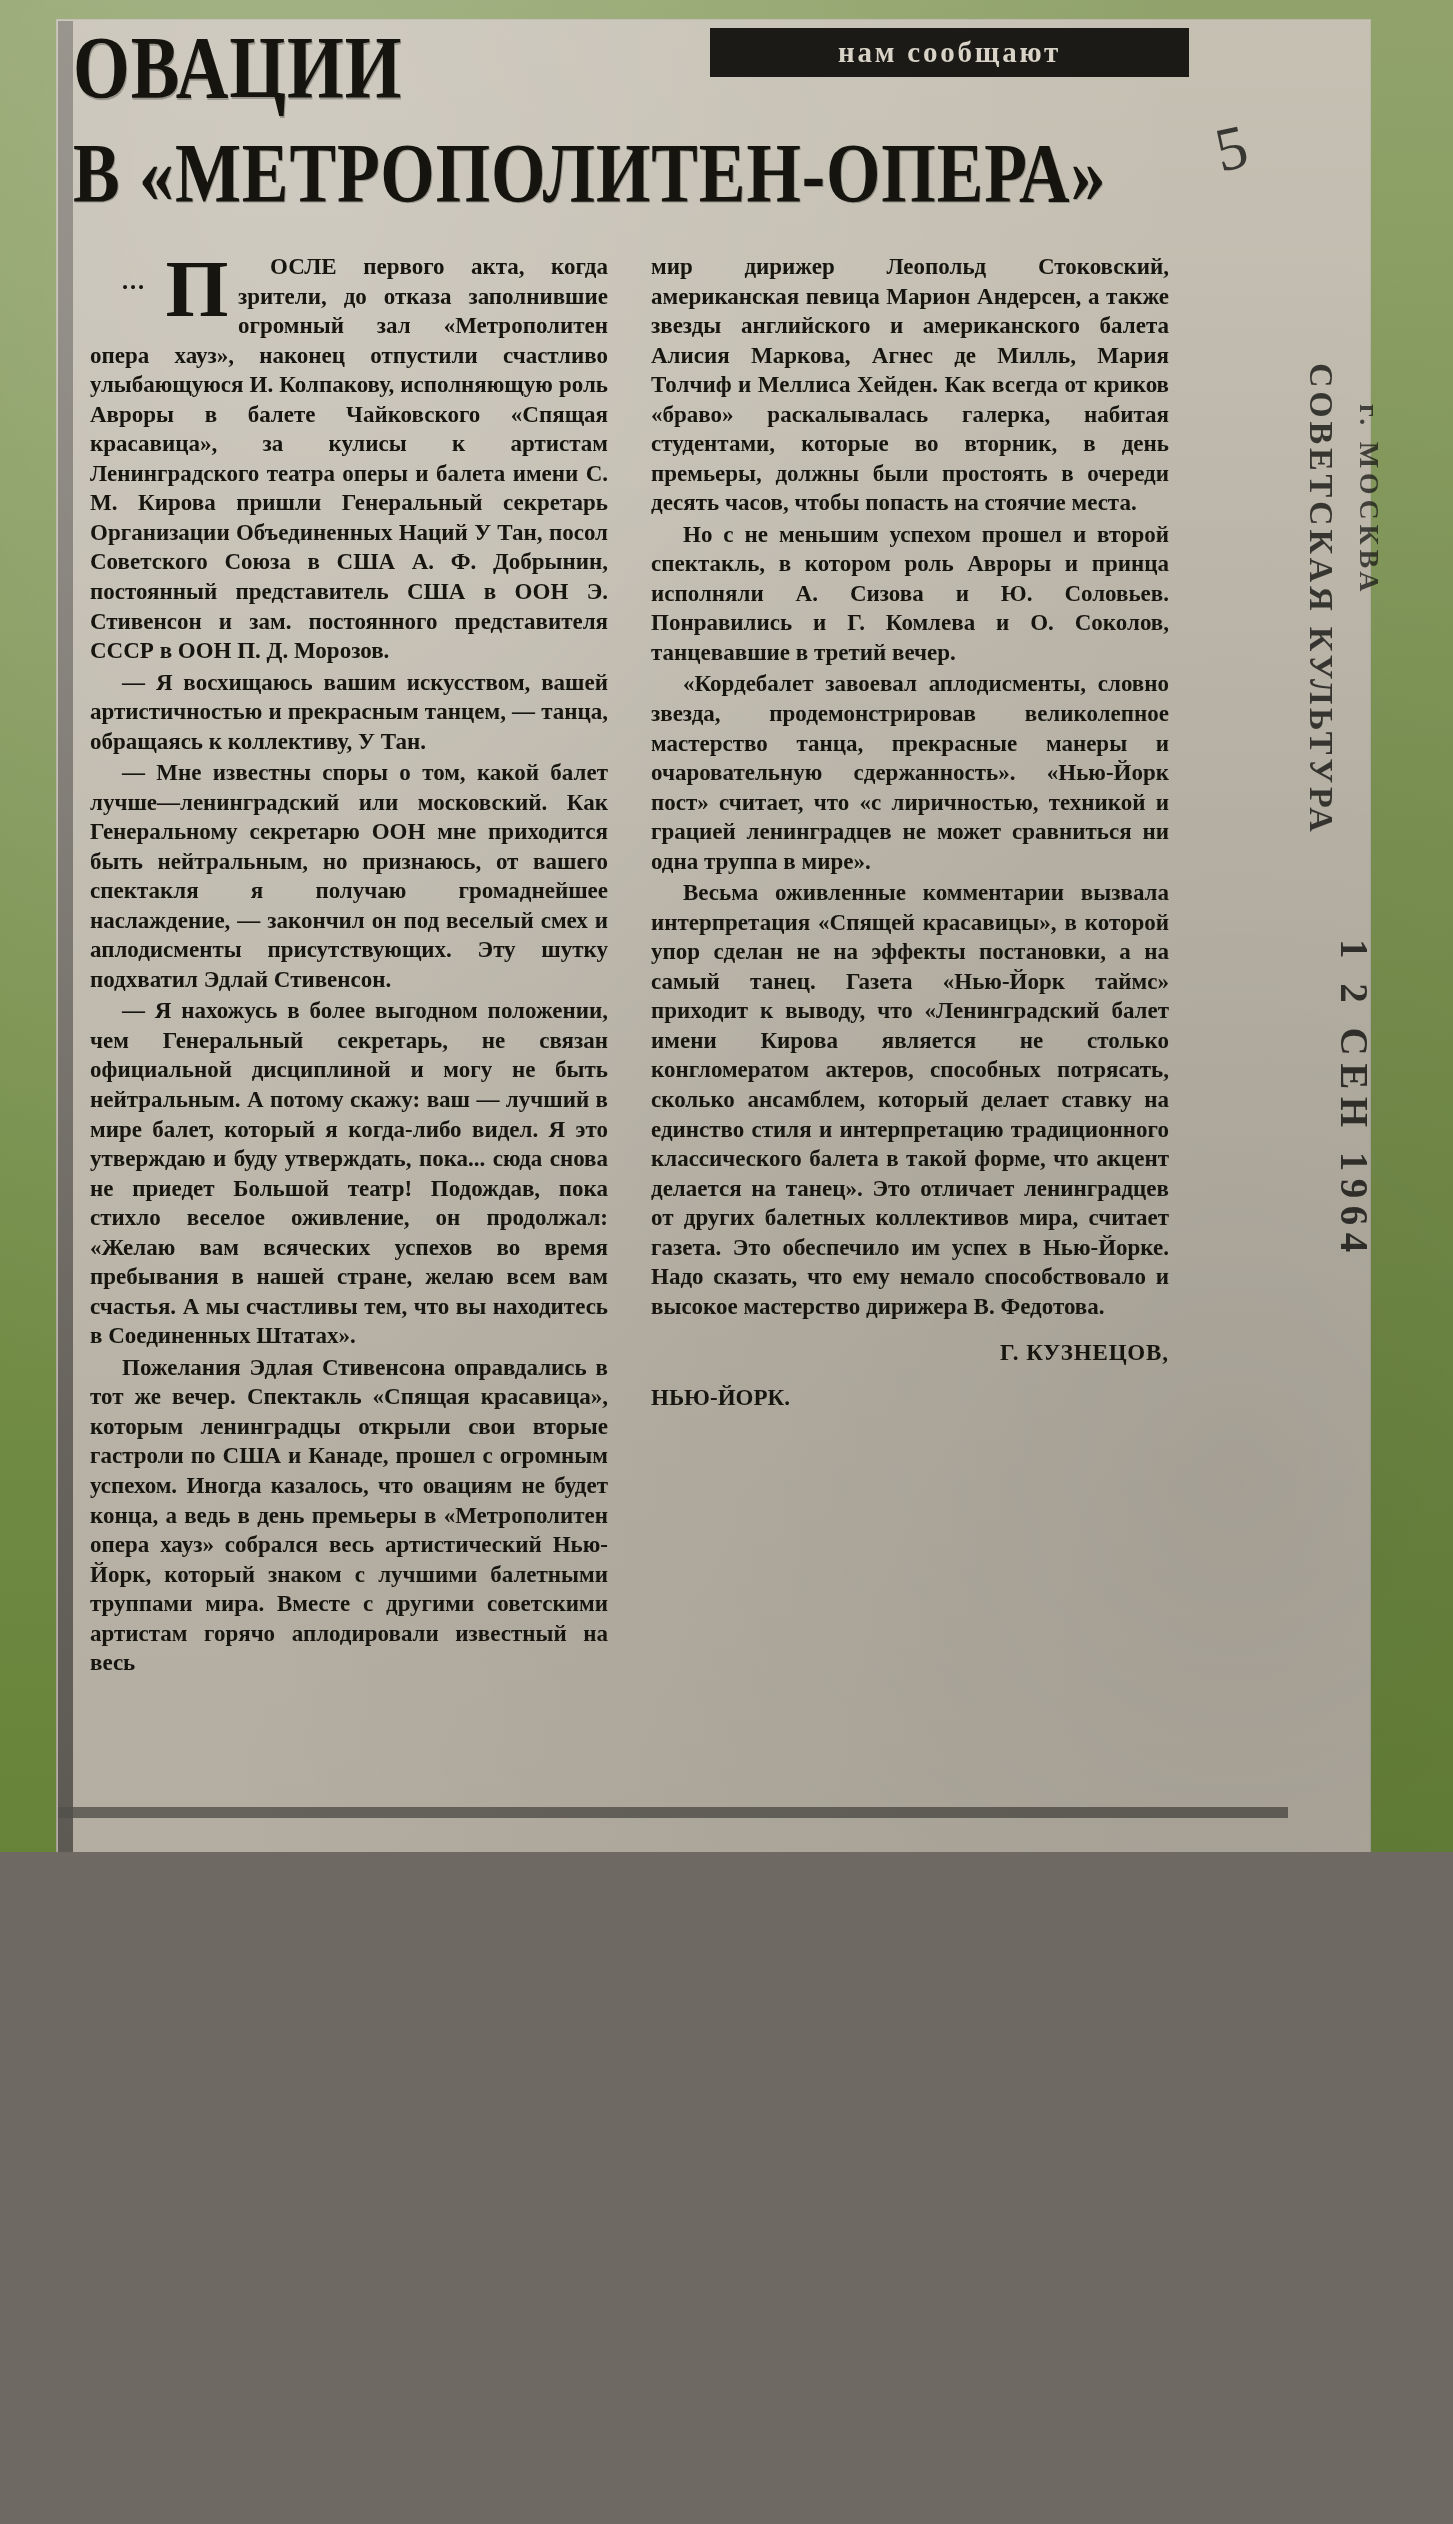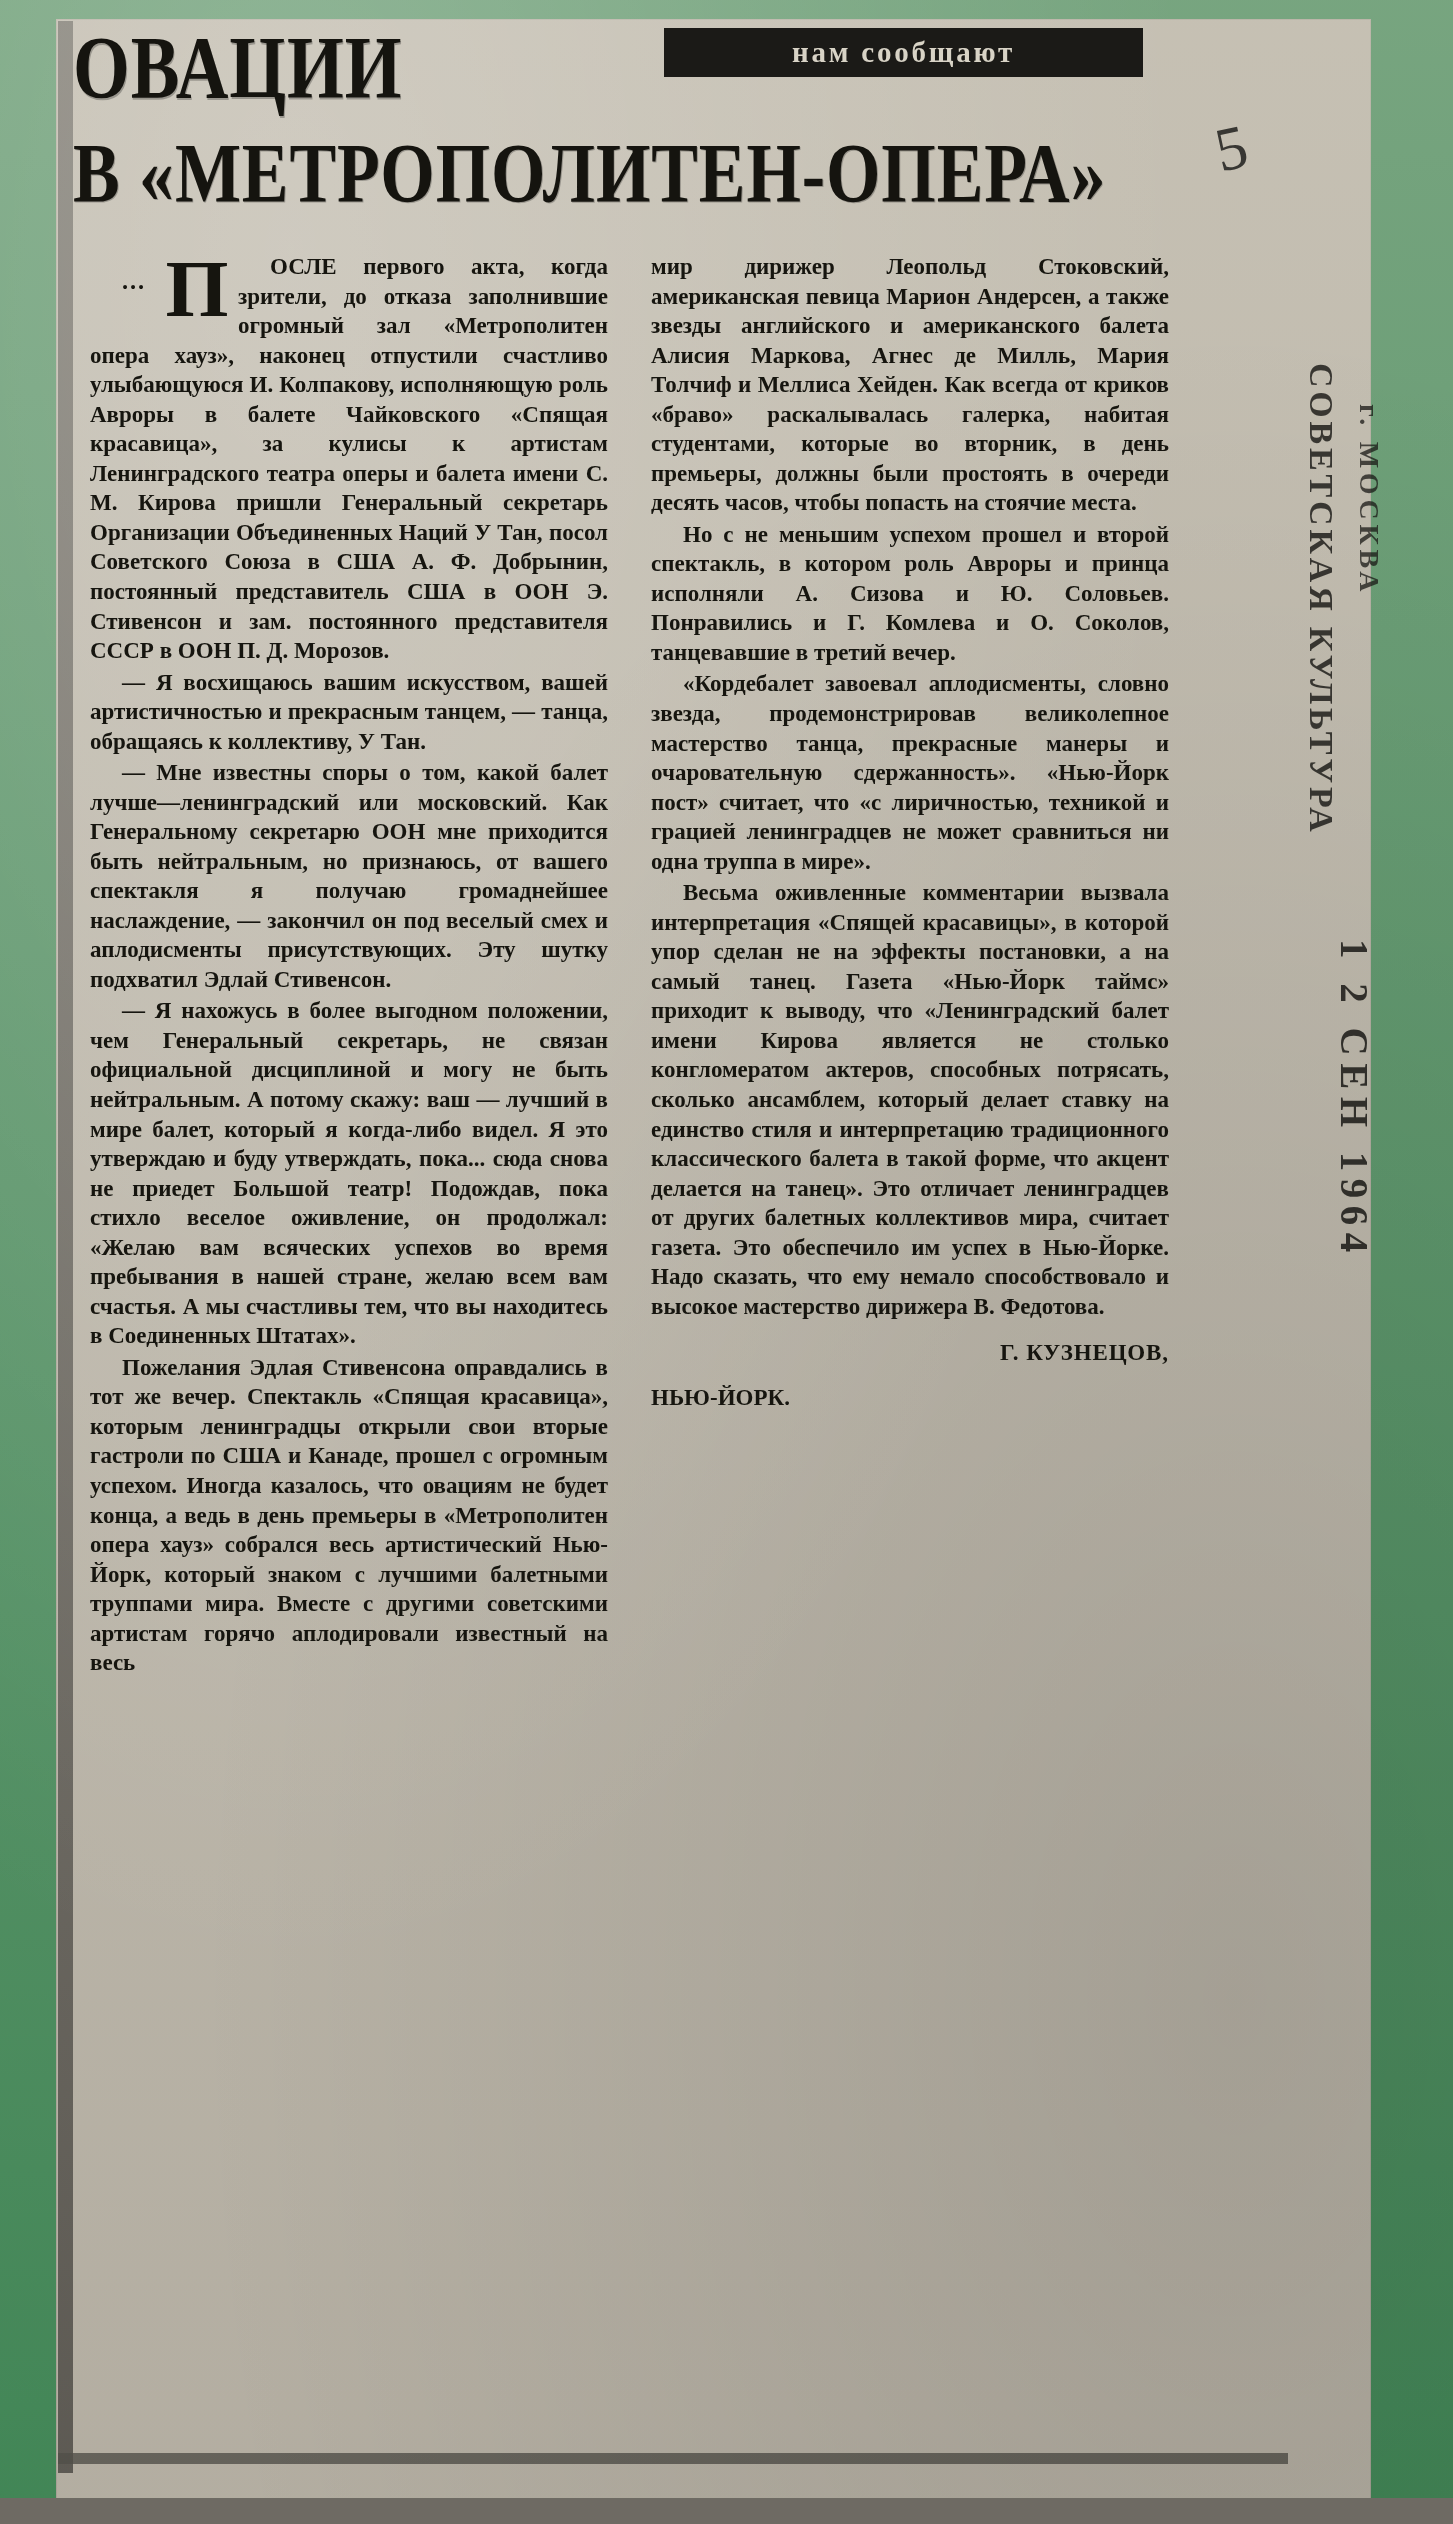--- a/index.html
+++ b/index.html
@@ -8,22 +8,22 @@
     background: #6e6a63;
   }
   body {
     width: 1453px;
     height: 2525px;
     font-family: "Liberation Serif", serif;
   }
   .page {
     position: relative;
     width: 1453px;
-    height: 2498px;
-    background: #15803d;
+    height: 1852px;
+    background: #4d7c0f;
     overflow: hidden;
   }
   
   .page:before {
     content: "";
     position: absolute;
     inset: 0;
     background:
       radial-gradient(ellipse at 20% 10%, rgba(255,255,255,0.18), rgba(255,255,255,0) 55%),
       radial-gradient(ellipse at 85% 80%, rgba(0,0,0,0.10), rgba(0,0,0,0) 60%),
@@ -87,21 +87,21 @@
   .headline .l2 {
     font-size: 70px;
     display: block;
     margin-top: 34px;
     transform: scaleY(1.2);
     transform-origin: left top;
     text-shadow: 0.9px 0.9px 0 rgba(0,0,0,0.25);
   }
   .kicker {
     position: absolute;
-    left: 664px;
+    left: 710px;
     top: 28px;
     width: 479px;
     height: 49px;
     background: #1b1a17;
     color: #d8d3c6;
     font-family: "Liberation Serif", serif;
     font-weight: bold;
     font-size: 29px;
     letter-spacing: 2.8px;
     display: flex;

